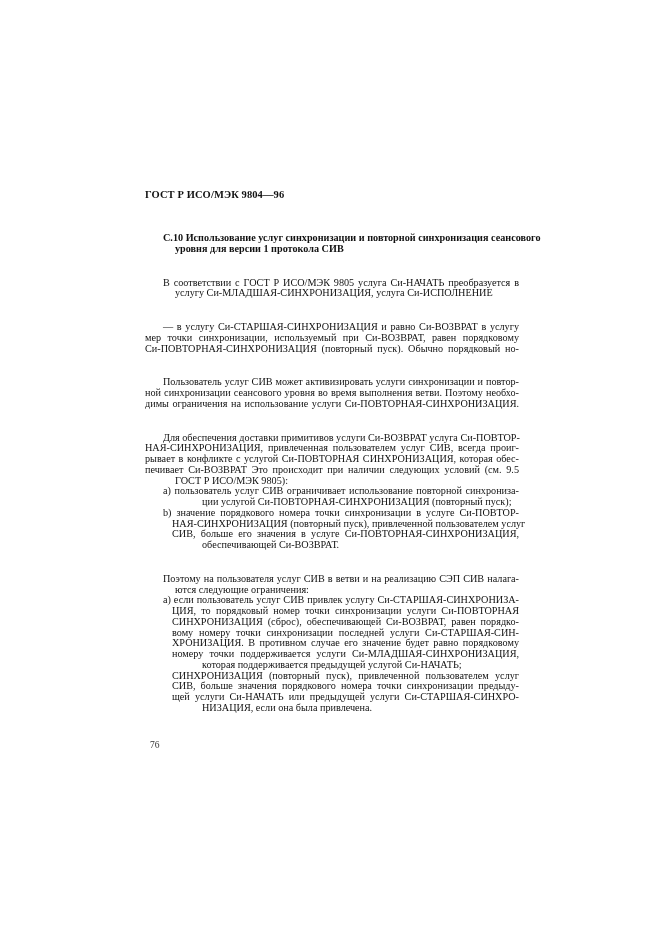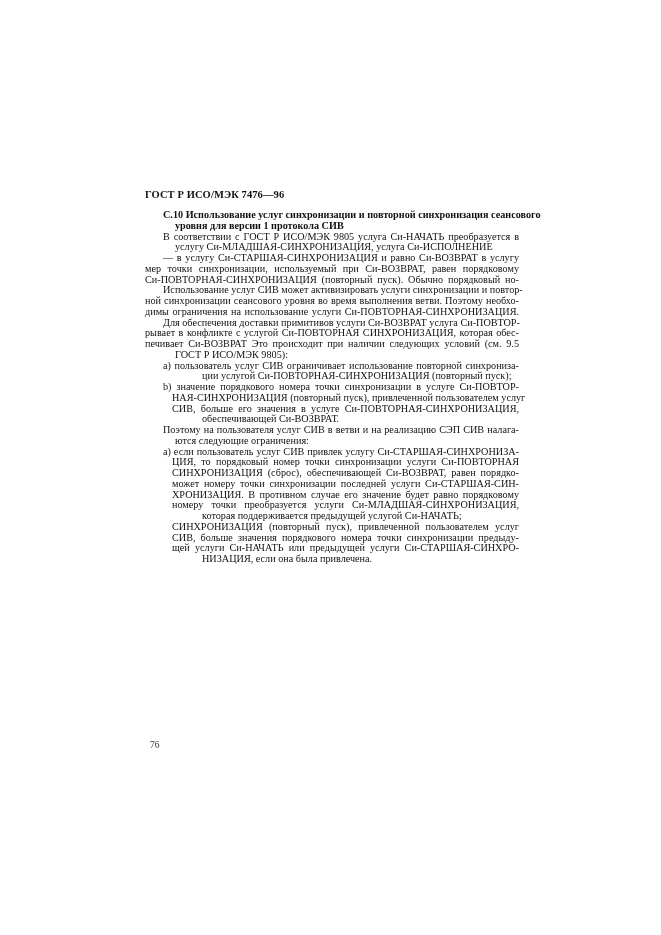--- a/index.html
+++ b/index.html
@@ -13,64 +13,65 @@
     position: absolute; left: 145px; top: 189px;
     font-size: 10.5px; font-weight: bold; letter-spacing: 0.1px;
     white-space: nowrap;
   }
   .body-block {
     position: absolute; left: 145px; top: 210px; width: 374px;
     font-size: 10.2px; line-height: 10.75px;
   }
   .line { display: block; white-space: nowrap; text-align: justify; text-align-last: justify; height: 10.75px; }
   .line.last { text-align-last: left; margin-left: 30px; }
-  .ind1 { padding-left: 18px; }
+  .ind1 { padding-left: 18px; margin-top: 23px; }
   .ind2 { padding-left: 27px; }
   .li-first { padding-left: 18px; }
   .bold { font-weight: bold; }
   .page-number {
     position: absolute; left: 150px; top: 740px;
     font-size: 9.5px; color: #333333;
   }
 </style>
 </head>
 <body>
 
 <div class="page">
-  <div class="running-head">ГОСТ Р ИСО/МЭК 7476—96</div>
+  <div class="running-head">ГОСТ Р ИСО/МЭК 9804—96</div>
 
   <div class="body-block" id="body-block">
       <span class="line ind1 bold">С.10 Использование услуг синхронизации и повторной синхронизация  сеансового</span>
       <span class="line last bold">уровня для версии 1 протокола СИВ</span>
       <span class="line ind1">В соответствии с ГОСТ Р ИСО/МЭК 9805 услуга Си-НАЧАТЬ преобразуется в</span>
       <span class="line last">услугу Си-МЛАДШАЯ-СИНХРОНИЗАЦИЯ, услуга Си-ИСПОЛНЕНИЕ</span>
       <span class="line ind1">— в услугу Си-СТАРШАЯ-СИНХРОНИЗАЦИЯ и равно Си-ВОЗВРАТ в услугу</span>
       <span class="line">мер точки синхронизации, используемый при Си-ВОЗВРАТ, равен порядковому</span>
       <span class="line">Си-ПОВТОРНАЯ-СИНХРОНИЗАЦИЯ (повторный пуск). Обычно порядковый но-</span>
-      <span class="line ind1">Использование услуг СИВ может активизировать услуги синхронизации и повтор-</span>
+      <span class="line ind1">Пользователь услуг СИВ может активизировать услуги синхронизации и повтор-</span>
       <span class="line">ной синхронизации сеансового уровня во время выполнения ветви. Поэтому необхо-</span>
       <span class="line">димы ограничения на использование услуги Си-ПОВТОРНАЯ-СИНХРОНИЗАЦИЯ.</span>
       <span class="line ind1">Для обеспечения доставки примитивов услуги Си-ВОЗВРАТ услуга Си-ПОВТОР-</span>
+      <span class="line">НАЯ-СИНХРОНИЗАЦИЯ, привлеченная пользователем услуг СИВ, всегда проиг-</span>
       <span class="line">рывает в конфликте с услугой Си-ПОВТОРНАЯ СИНХРОНИЗАЦИЯ, которая обес-</span>
       <span class="line">печивает Си-ВОЗВРАТ  Это происходит при наличии следующих условий (см. 9.5</span>
       <span class="line last">ГОСТ Р ИСО/МЭК 9805):</span>
       <span class="line li-first">а) пользователь услуг СИВ ограничивает использование повторной  синхрониза-</span>
       <span class="line ind2 last">ции услугой Си-ПОВТОРНАЯ-СИНХРОНИЗАЦИЯ (повторный пуск);</span>
       <span class="line li-first">b) значение порядкового номера точки синхронизации  в  услуге  Си-ПОВТОР-</span>
       <span class="line ind2">НАЯ-СИНХРОНИЗАЦИЯ (повторный пуск), привлеченной пользователем услуг</span>
       <span class="line ind2">СИВ, больше его значения  в  услуге  Си-ПОВТОРНАЯ-СИНХРОНИЗАЦИЯ,</span>
       <span class="line ind2 last">обеспечивающей Си-ВОЗВРАТ.</span>
       <span class="line ind1">Поэтому на пользователя услуг СИВ в ветви и на реализацию СЭП СИВ налага-</span>
       <span class="line last">ются следующие ограничения:</span>
       <span class="line li-first">а) если пользователь услуг СИВ привлек услугу Си-СТАРШАЯ-СИНХРОНИЗА-</span>
       <span class="line ind2">ЦИЯ, то порядковый номер точки  синхронизации  услуги  Си-ПОВТОРНАЯ</span>
       <span class="line ind2">СИНХРОНИЗАЦИЯ (сброс), обеспечивающей Си-ВОЗВРАТ, равен порядко-</span>
-      <span class="line ind2">может номеру точки  синхронизации  последней  услуги  Си-СТАРШАЯ-СИН-</span>
+      <span class="line ind2">вому номеру точки  синхронизации  последней  услуги  Си-СТАРШАЯ-СИН-</span>
       <span class="line ind2">ХРОНИЗАЦИЯ. В противном случае его значение  будет равно  порядковому</span>
-      <span class="line ind2">номеру  точки  преобразуется  услуги  Си-МЛАДШАЯ-СИНХРОНИЗАЦИЯ,</span>
+      <span class="line ind2">номеру  точки  поддерживается  услуги  Си-МЛАДШАЯ-СИНХРОНИЗАЦИЯ,</span>
       <span class="line ind2 last">которая поддерживается предыдущей услугой Си-НАЧАТЬ;</span>
       <span class="line ind2">СИНХРОНИЗАЦИЯ (повторный пуск),  привлеченной  пользователем  услуг</span>
       <span class="line ind2">СИВ, больше значения порядкового номера  точки  синхронизации  предыду-</span>
       <span class="line ind2">щей услуги Си-НАЧАТЬ или  предыдущей  услуги  Си-СТАРШАЯ-СИНХРО-</span>
       <span class="line ind2 last">НИЗАЦИЯ, если она была привлечена.</span>
     </div>
 
   <div class="page-number">76</div>
 </div>
 

